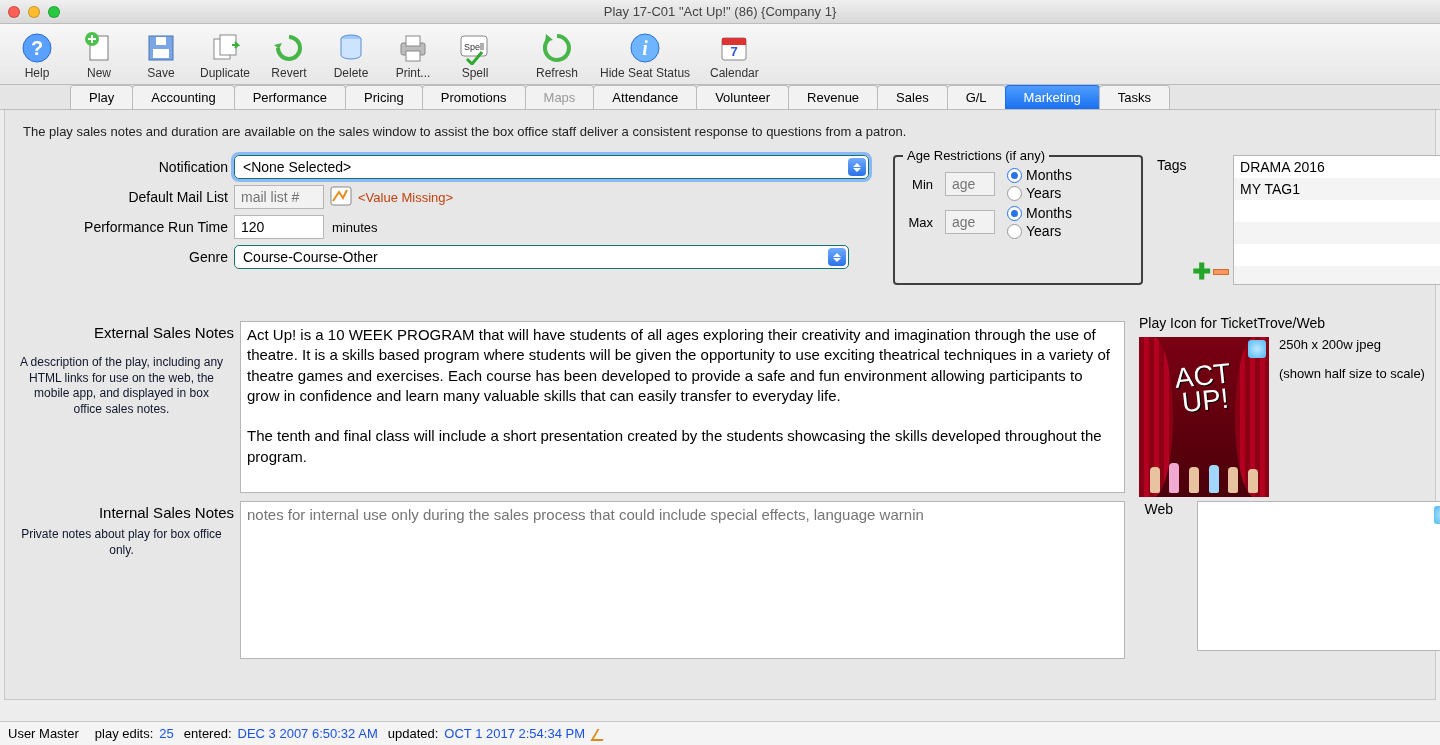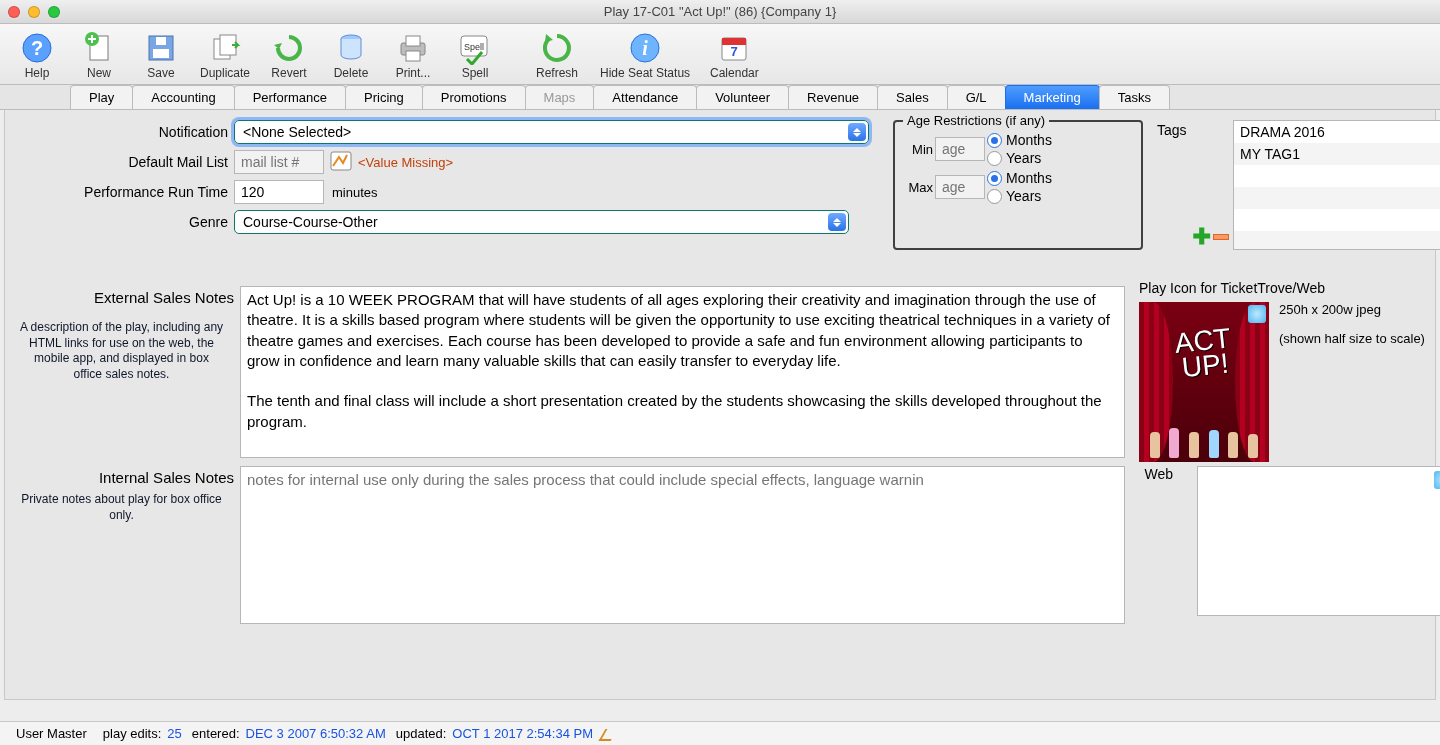--- a/index.html
+++ b/index.html
@@ -121,21 +121,21 @@
   grid-column: 2;
   border: 2px solid #404040;
   border-radius: 4px;
   padding: 10px 8px;
   position: relative;
 }
 .age-box .legend {
   position: absolute; top: -9px; left: 8px; background: #e7e7e7;
   padding: 0 4px; font-size: 13px;
 }
-.age-row { display: flex; align-items: center; gap: 2px; margin-bottom: 4px; }
+.age-row { display: flex; align-items: center; gap: 12px; margin-bottom: 4px; }
 .radio-col { display: flex; flex-direction: column; gap: 2px; }
 .radio-row { display: flex; align-items: center; gap: 4px; font-size: 14px; }
 .radio {
   width: 15px; height: 15px; border-radius: 50%; border: 1px solid #999;
   background: #fff; display: inline-flex; align-items: center; justify-content: center;
 }
 .radio.checked { border-color: #2a72e8; }
 .radio.checked::after { content: ""; width: 7px; height: 7px; border-radius: 50%; background: #2a72e8; }
 .tags-area {
   grid-column: 3;
@@ -193,21 +193,21 @@
 }
 .web-slot {
   margin-top: 4px; display: flex; gap: 24px; align-items: flex-start;
 }
 .web-box {
   width: 260px; height: 150px; background: #fff; border: 1px solid #b6b6b6; position: relative;
 }
 .statusbar {
   position: absolute; bottom: 0; left: 0; right: 0;
   height: 24px; background: #f4f4f4; border-top: 1px solid #c8c8c8;
-  display: flex; align-items: center; gap: 6px; padding: 0 16px;
+  display: flex; align-items: center; gap: 6px; padding: 0 8px;
   font-size: 13px;
 }
 .statusbar .blue { color: #1a52e0; }
 .sig-icon { width: 18px; height: 14px; display: inline-block; position: relative; }
 .sig-icon::before {
   content: ""; position: absolute; left: 3px; bottom: 0; width: 10px; height: 10px;
   border-left: 2px solid #d98820; border-bottom: 2px solid #d98820; transform: skewX(-30deg);
 }
 </style>
 </head>
@@ -340,20 +340,21 @@
   <div class="tab">Attendance</div>
   <div class="tab">Volunteer</div>
   <div class="tab">Revenue</div>
   <div class="tab">Sales</div>
   <div class="tab">G/L</div>
   <div class="tab active">Marketing</div>
   <div class="tab">Tasks</div>
 </div>
 
 <div class="content">
+  <div class="hint">The play sales notes and duration are available on the sales window to assist the box office staff deliver a consistent response to questions from a patron.</div>
 
   <div class="layout">
 
     <div class="left-form">
       <div class="form-row">
         <div class="lbl">Notification</div>
         <div class="select-wrap glow" style="width:635px">
           <select class="mac" style="width:100%">
             <option>&lt;None Selected&gt;</option>
           </select>

